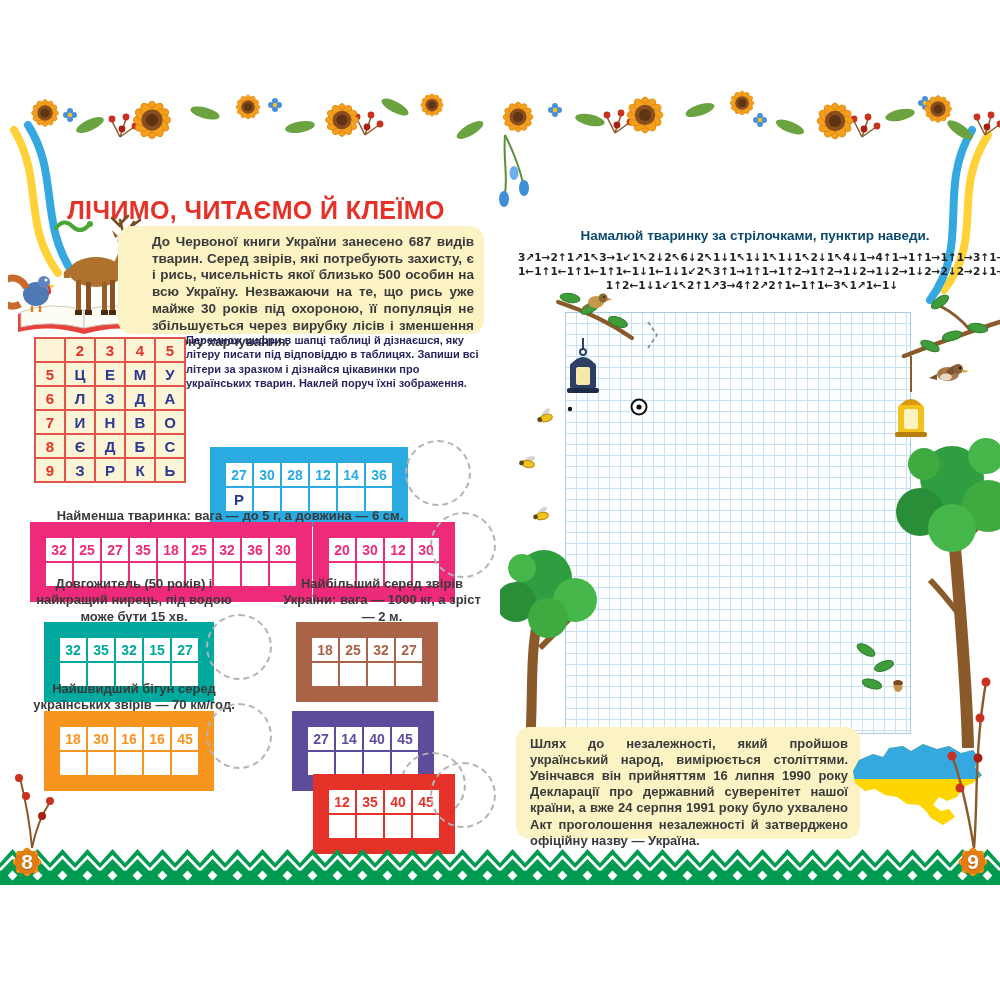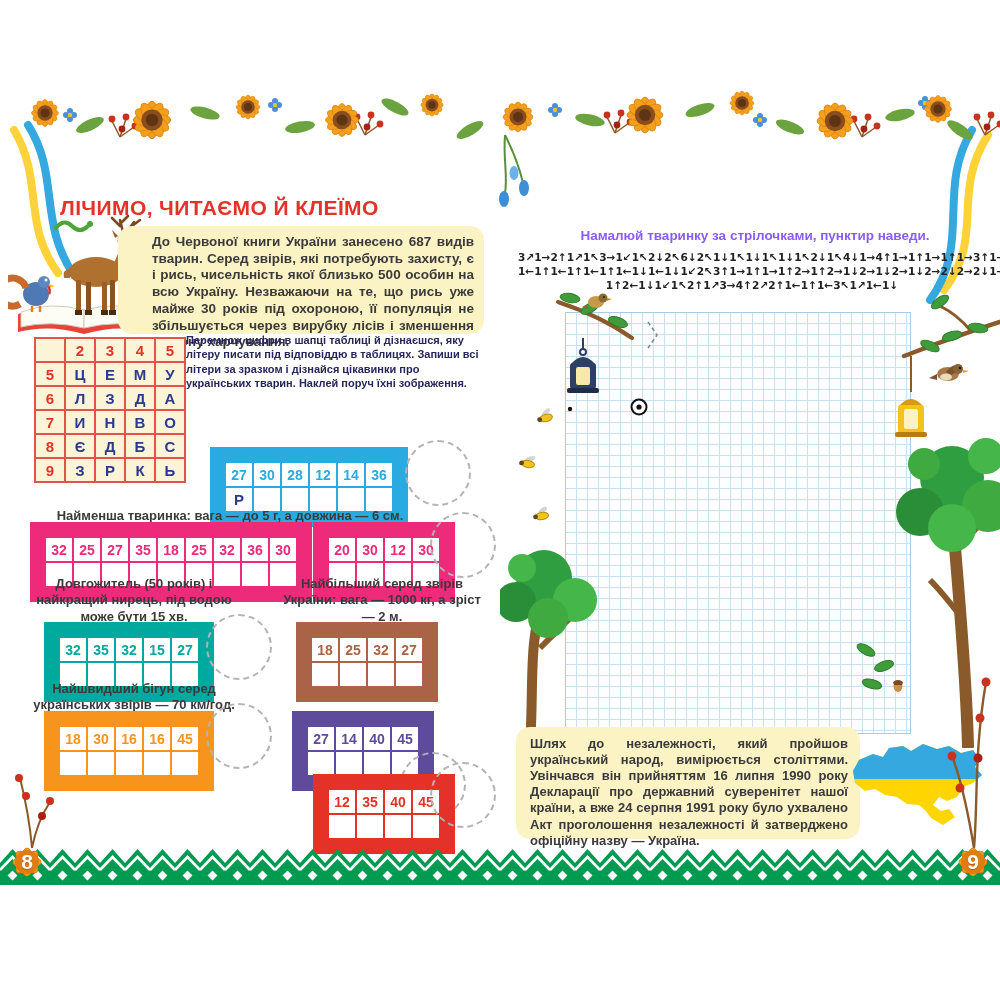--- a/index.html
+++ b/index.html
@@ -1,21 +1,21 @@
 <!DOCTYPE html>
 <html><head>
 <meta charset="utf-8">
 <style>
   html,body{margin:0;padding:0;background:#fff;}
   .spread{position:relative;width:1000px;height:1000px;background:#fff;overflow:hidden;
           font-family:"Liberation Sans",sans-serif;}
   svg{display:block}
   .abs{position:absolute;}
   
-  .page-title{position:absolute;text-align:left;font-size:21px;font-weight:bold;color:#e53228;letter-spacing:.4px;}
+  .page-title{position:absolute;text-align:center;font-size:25px;font-weight:bold;color:#e53228;letter-spacing:.4px;}
   
   .yellow-box{position:absolute;background:#fcf3c5;border-radius:14px;color:#3a3a3a;
               font-size:13.5px;font-weight:bold;line-height:1.24;text-align:justify;}
   
   .mult-table{position:absolute;left:34px;top:337px;background:#e0544a;padding:2px;
               display:grid;grid-template-columns:repeat(5,28px);gap:2px;}
   .mt-cell{width:28px;height:22px;background:#fbf4d6;display:flex;align-items:center;justify-content:center;
            font-weight:bold;font-size:15px;}
   .mt-head{color:#e53228;}
   .mt-letter{color:#2b3990;}
@@ -28,21 +28,21 @@
   .srow{display:flex;gap:2px;}
   .srow + .srow{margin-top:2px;}
   .cell{width:26px;height:23px;background:#fff;display:flex;align-items:center;justify-content:center;
         font-weight:bold;font-size:14px;color:var(--c);}
   .cell.letter{color:#2b3990;font-size:15px;}
   .c-cyan{--c:#29abe2}.c-pink{--c:#ee2a7b}.c-teal{--c:#00a99d}.c-brown{--c:#aa6347}
   .c-orange{--c:#f7941d}.c-purple{--c:#5f4b9b}.c-red{--c:#e53228}
   .dcircle{position:absolute;width:62px;height:62px;border:2px dashed #b3b3b3;border-radius:50%;}
   
   .rp-instruction{position:absolute;left:535px;top:228px;width:440px;text-align:center;
-                  font-size:13.5px;font-weight:bold;color:#8b5cf6;}
+                  font-size:13.5px;font-weight:bold;color:#0c4a6e;}
   .dictation{position:absolute;left:518px;top:251px;width:468px;text-align:center;
              font-family:"DejaVu Sans",sans-serif;font-size:10.6px;font-weight:bold;color:#222;line-height:1.32;}
   .graph-paper{position:absolute;left:565px;top:312px;width:344px;height:420px;background-color:#fdfeff;
     border:1px solid #a9cbe3;
     background-image:repeating-linear-gradient(to right,transparent 0 10px,#c9e2f2 10px 11px),
                      repeating-linear-gradient(to bottom,transparent 0 10px,#c9e2f2 10px 11px);}
   .rp-infobox{left:516px;top:727px;width:318px;height:96px;padding:9px 12px 7px 14px;font-size:13px;}
   .lp-introbox{left:118px;top:226px;width:322px;height:96px;padding:8px 10px 4px 34px;}
   
   .pagenum-wrap{position:absolute;width:52px;height:52px;}

